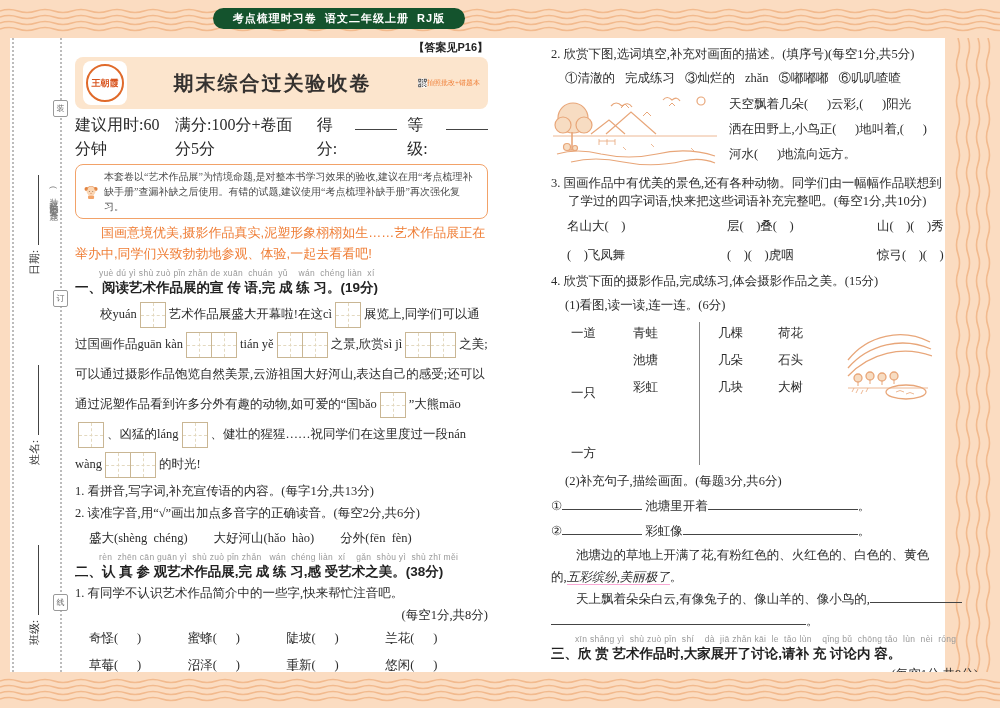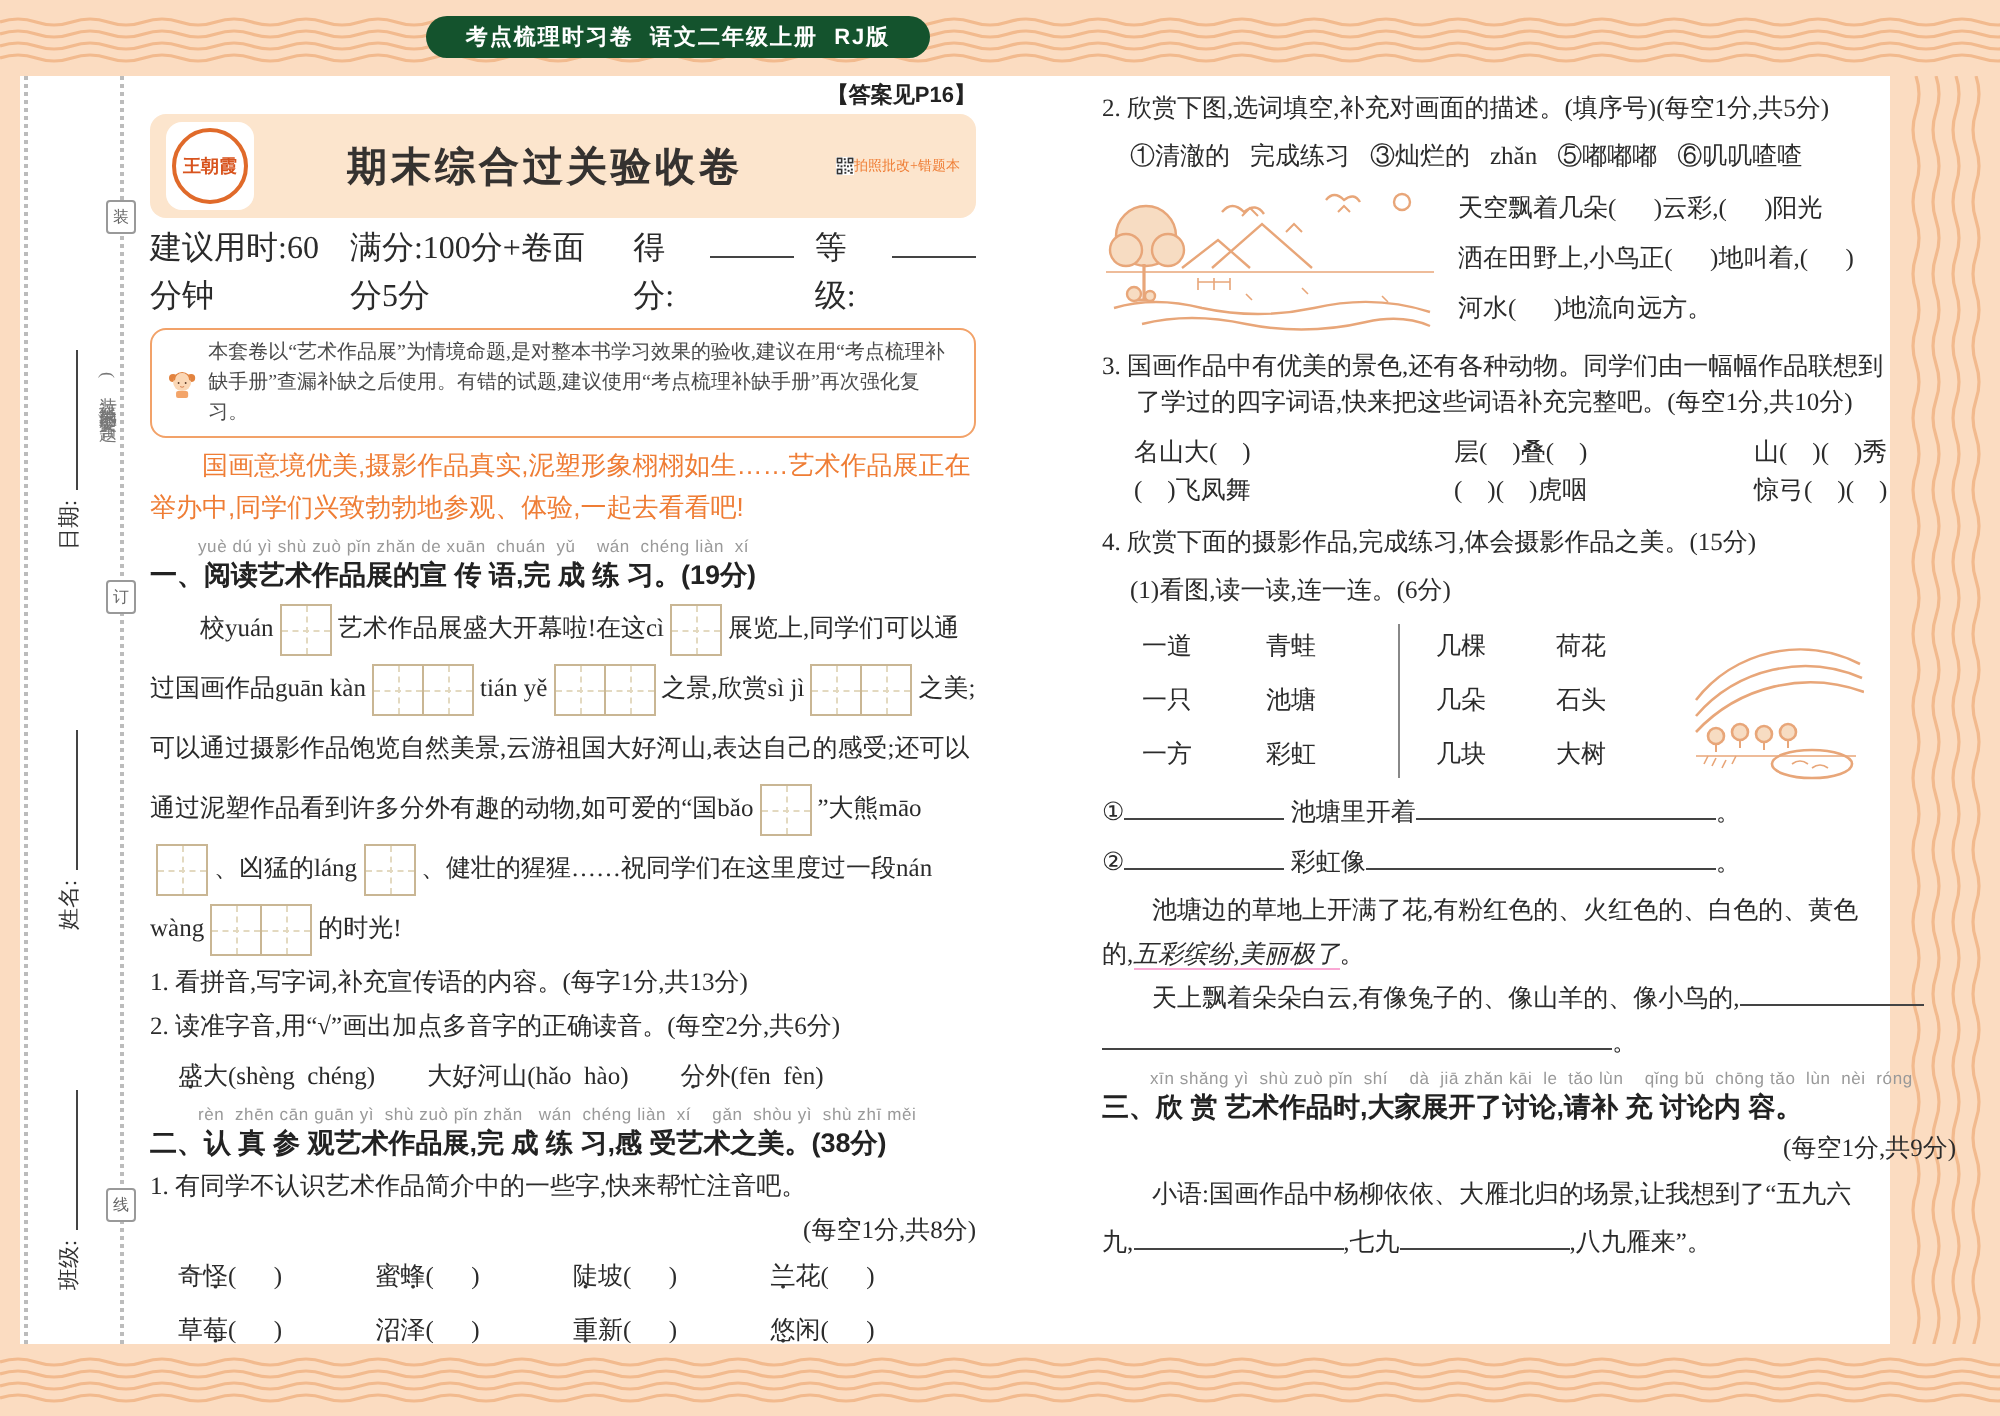--- a/index.html
+++ b/index.html
@@ -70,26 +70,26 @@
   .score-right{text-align:right;font-size:12.5px;margin:1px 0;}
   .words8{display:grid;grid-template-columns:repeat(4,1fr);row-gap:8px;padding:2px 4px 0 14px;margin-top:2px;}
   .words8 .li{white-space:pre;}
 
   .opts{display:flex;gap:10px;padding-left:14px;margin:2px 0;white-space:pre;}
   .flexrow{display:flex;gap:10px;align-items:flex-start;margin:2px 0;}
   .q2lines{flex:1;}
   .q2lines .li{display:block;line-height:25px;white-space:pre-wrap;}
   .q3block .li{display:block;white-space:pre-wrap;}
   .q3block .li + .li{padding-left:17px;}
-  .idioms{display:grid;grid-template-columns:160px 150px 120px;padding-left:16px;margin:6px 0 4px 0;}
+  .idioms{display:grid;grid-template-columns:160px 150px 120px;row-gap:10px;padding-left:16px;margin:6px 0 4px 0;}
   .idioms .li{white-space:pre;}
   .match{display:flex;align-items:stretch;padding-left:20px;}
   .mcol{display:flex;flex-direction:column;}
   .mcol .li{line-height:27px;white-space:pre;}
-  .c1{width:62px;}.c2{width:66px;}.c3{width:60px;}.c4{width:56px;}
+  .c1{width:62px;gap:33px;}.c2{width:66px;}.c3{width:60px;}.c4{width:56px;}
   .mdiv{width:1px;background:#888;margin:2px 18px 2px 0;}
   .fills .li{display:block;line-height:25px;white-space:pre-wrap;}
   .example p{margin:0;line-height:22px;white-space:pre-wrap;}
   .ex-ind{text-indent:2em;}
   .body-p{margin:2px 0;white-space:pre-wrap;line-height:1.6;}
   .illus{flex:0 0 auto;}
 </style>
 </head>
 <body>
 
@@ -349,20 +349,21 @@
             <circle cx="50" cy="56" r="4" fill="#f7dcc2"></circle>
               <path d="M50 60 l0 4" stroke-width="1"></path>
             <path d="M4 68 L84 68" stroke-width="0.8"></path>
             <ellipse cx="62" cy="72" rx="20" ry="7"></ellipse>
             <path d="M52 72 q4 -3 8 0 M62 74 q4 -3 8 0" stroke-width="0.8"></path>
             <path d="M8 72 l2 -4 M12 73 l2 -4 M17 74 l2 -4 M22 72 l2 -4" stroke-width="0.8"></path>
           </g>
         </svg>
       </div>
 
+      <p class="subq">(2)补充句子,描绘画面。(每题3分,共6分)</p>
       <div class="fills">
           <div class="li">①<span class="blank" style="width: 80px;"></span> 池塘里开着<span class="blank" style="width: 150px;"></span>。</div>
           <div class="li">②<span class="blank" style="width: 80px;"></span> 彩虹像<span class="blank" style="width: 175px;"></span>。</div>
         </div>
       <div class="example">
         <p class="ex-ind">池塘边的草地上开满了花,有粉红色的、火红色的、白色的、黄色</p>
         <p>的,<span class="uline">五彩缤纷,美丽极了</span>。</p>
         <p class="ex-ind">天上飘着朵朵白云,有像兔子的、像山羊的、像小鸟的,<span class="blank" style="width: 92px;"></span></p>
         <p><span class="blank" style="width: 255px;"></span>。</p>
       </div>

